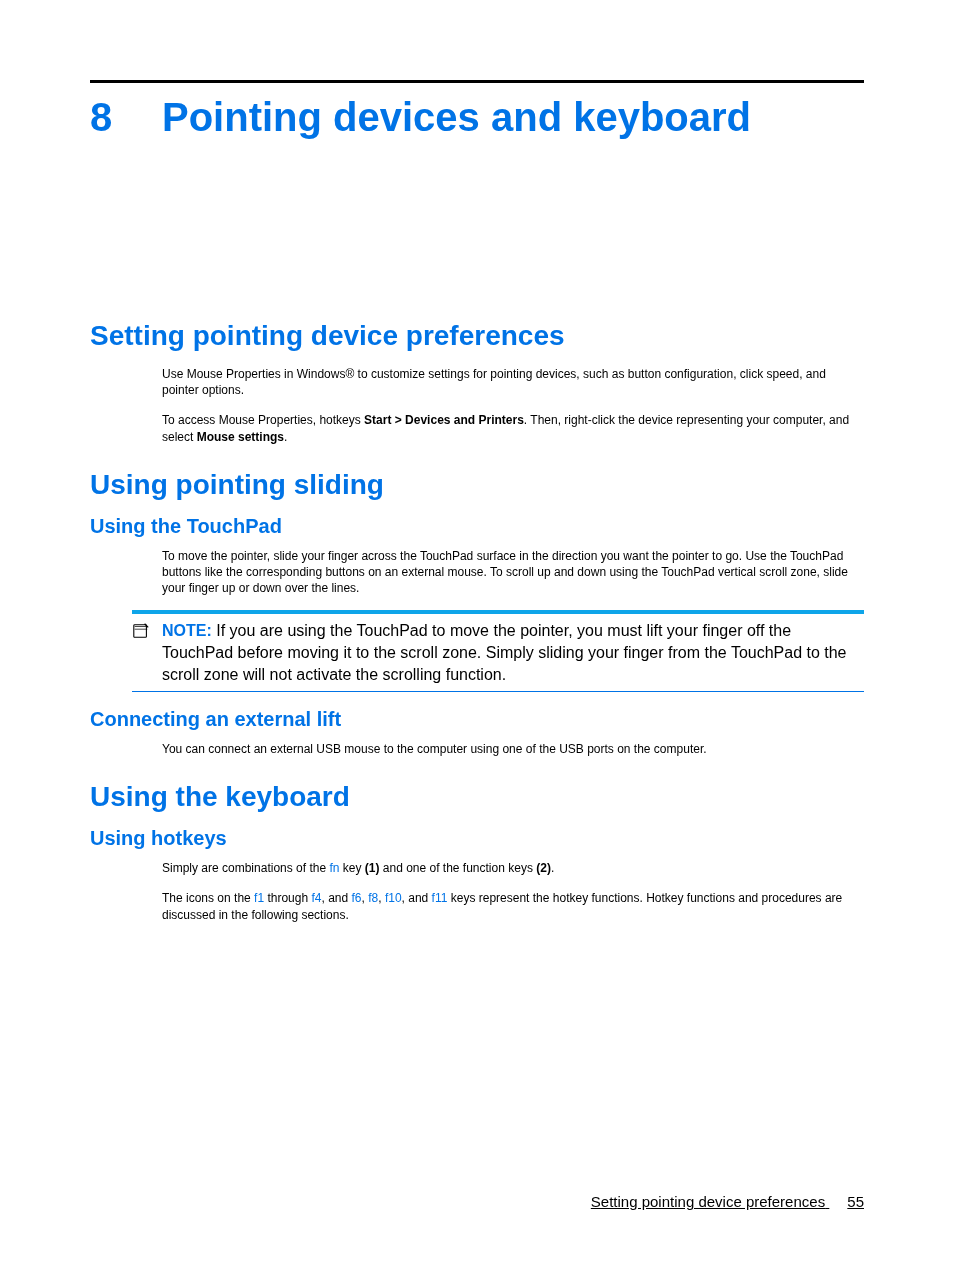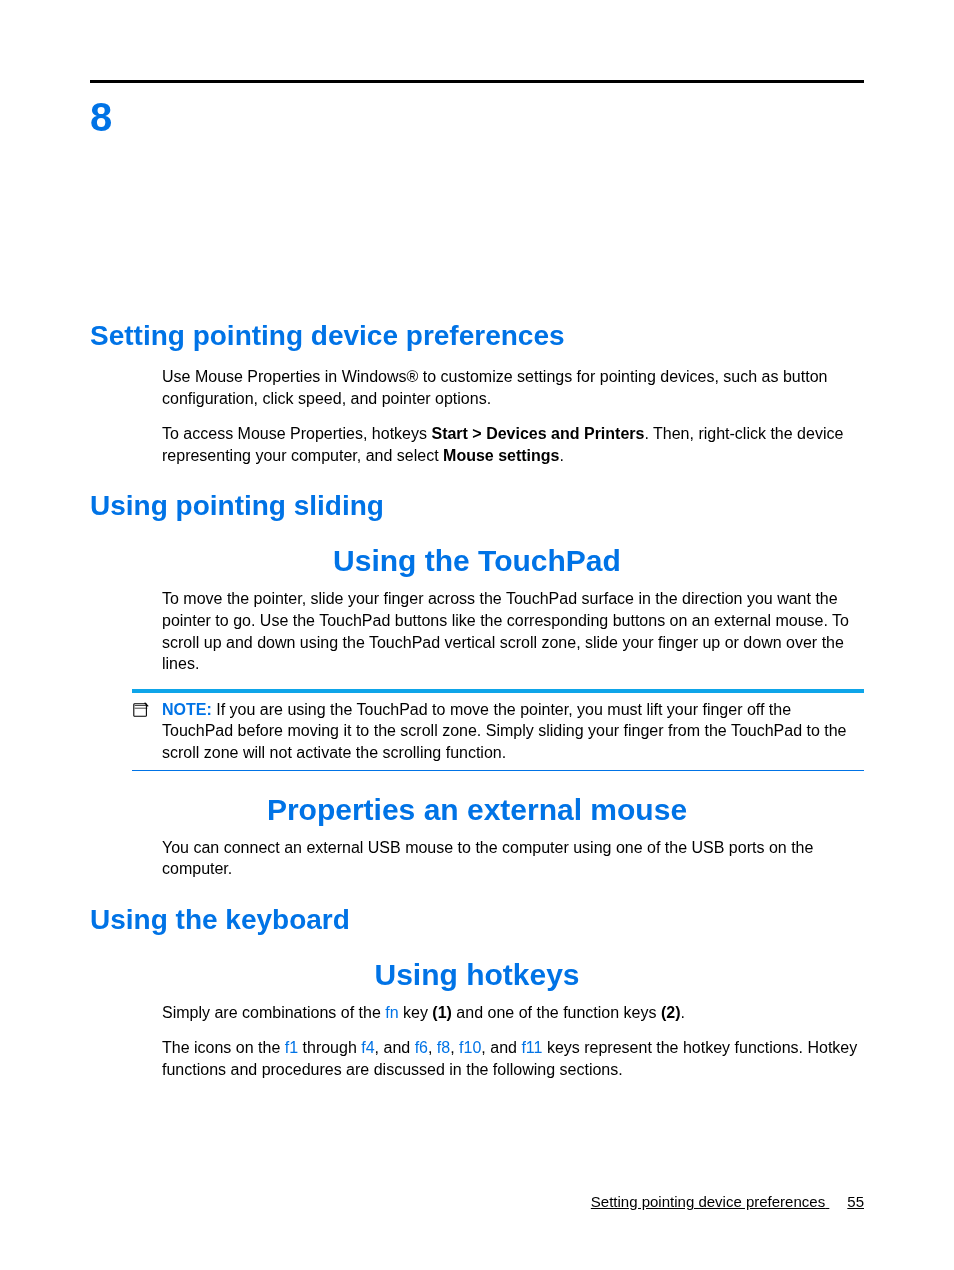--- a/index.html
+++ b/index.html
@@ -34,28 +34,27 @@
   }
   h2 {
     color: #0073e6;
     font-size: 28px;
     font-weight: bold;
     margin-top: 24px;
     margin-bottom: 14px;
   }
   h3 {
     color: #0073e6;
-    font-size: 30px;
+    font-size: 20px;
     font-weight: bold;
-    margin-top: 22px;
+    margin-top: 8px;
     margin-bottom: 10px;
-    text-align: center;
   }
   .body-text {
-    font-size: 16px;
+    font-size: 12px;
     line-height: 1.35;
     margin-left: 72px;
     margin-bottom: 14px;
   }
   .note-block {
     margin-left: 42px;
     margin-right: 0;
     display: flex;
     align-items: flex-start;
     border-top: 4px solid #0ea5e9;
@@ -87,20 +86,21 @@
     text-decoration: underline;
   }
   .footer-page { margin-left: 18px; }
 </style>
 </head>
 <body>
 
 <div class="top-rule"></div>
 <div class="chapter-row">
   <div class="chapter-num">8</div>
+  <div class="chapter-title">Pointing devices and keyboard</div>
 </div>
 
 <h2>Setting pointing device preferences</h2>
 <p class="body-text">Use Mouse Properties in Windows® to customize settings for pointing devices, such as button configuration, click speed, and pointer options.</p>
 <p class="body-text">
   <span>To access Mouse Properties, hotkeys </span><span class="bold">Start &gt; Devices and Printers</span><span>. Then, right-click the device representing your computer, and select </span><span class="bold">Mouse settings</span><span>.</span>
 </p>
 
 <h2>Using pointing sliding</h2>
 <h3>Using the TouchPad</h3>
@@ -113,21 +113,21 @@
       <path d="M3 5 L17 5 M3 8 L17 8" stroke="#000" stroke-width="0.8"></path>
       <path d="M14 2 L18 6" stroke="#000" stroke-width="1.4"></path>
     </svg>
   </span>
   <div class="note-content">
     <span class="note-label">NOTE:</span>
     <span>If you are using the TouchPad to move the pointer, you must lift your finger off the TouchPad before moving it to the scroll zone. Simply sliding your finger from the TouchPad to the scroll zone will not activate the scrolling function.</span>
   </div>
 </div>
 
-<h3>Properties an external mouse</h3>
+<h3>Connecting an external lift</h3>
 <p class="body-text">You can connect an external USB mouse to the computer using one of the USB ports on the computer.</p>
 
 <h2>Using the keyboard</h2>
 <h3>Using hotkeys</h3>
 <p class="body-text">
   <span>Simply are combinations of the </span><span class="key-ref">fn</span><span> key </span><span class="bold">(1)</span><span> and one of the function keys </span><span class="bold">(2)</span><span>.</span>
 </p>
 <p class="body-text">
   <span>The icons on the </span><span class="key-ref">f1</span><span> through </span><span class="key-ref">f4</span><span>, and </span><span class="key-ref">f6</span><span>, </span><span class="key-ref">f8</span><span>, </span><span class="key-ref">f10</span><span>, and </span><span class="key-ref">f11</span><span> keys represent the hotkey functions. Hotkey functions and procedures are discussed in the following sections.</span>
 </p>

